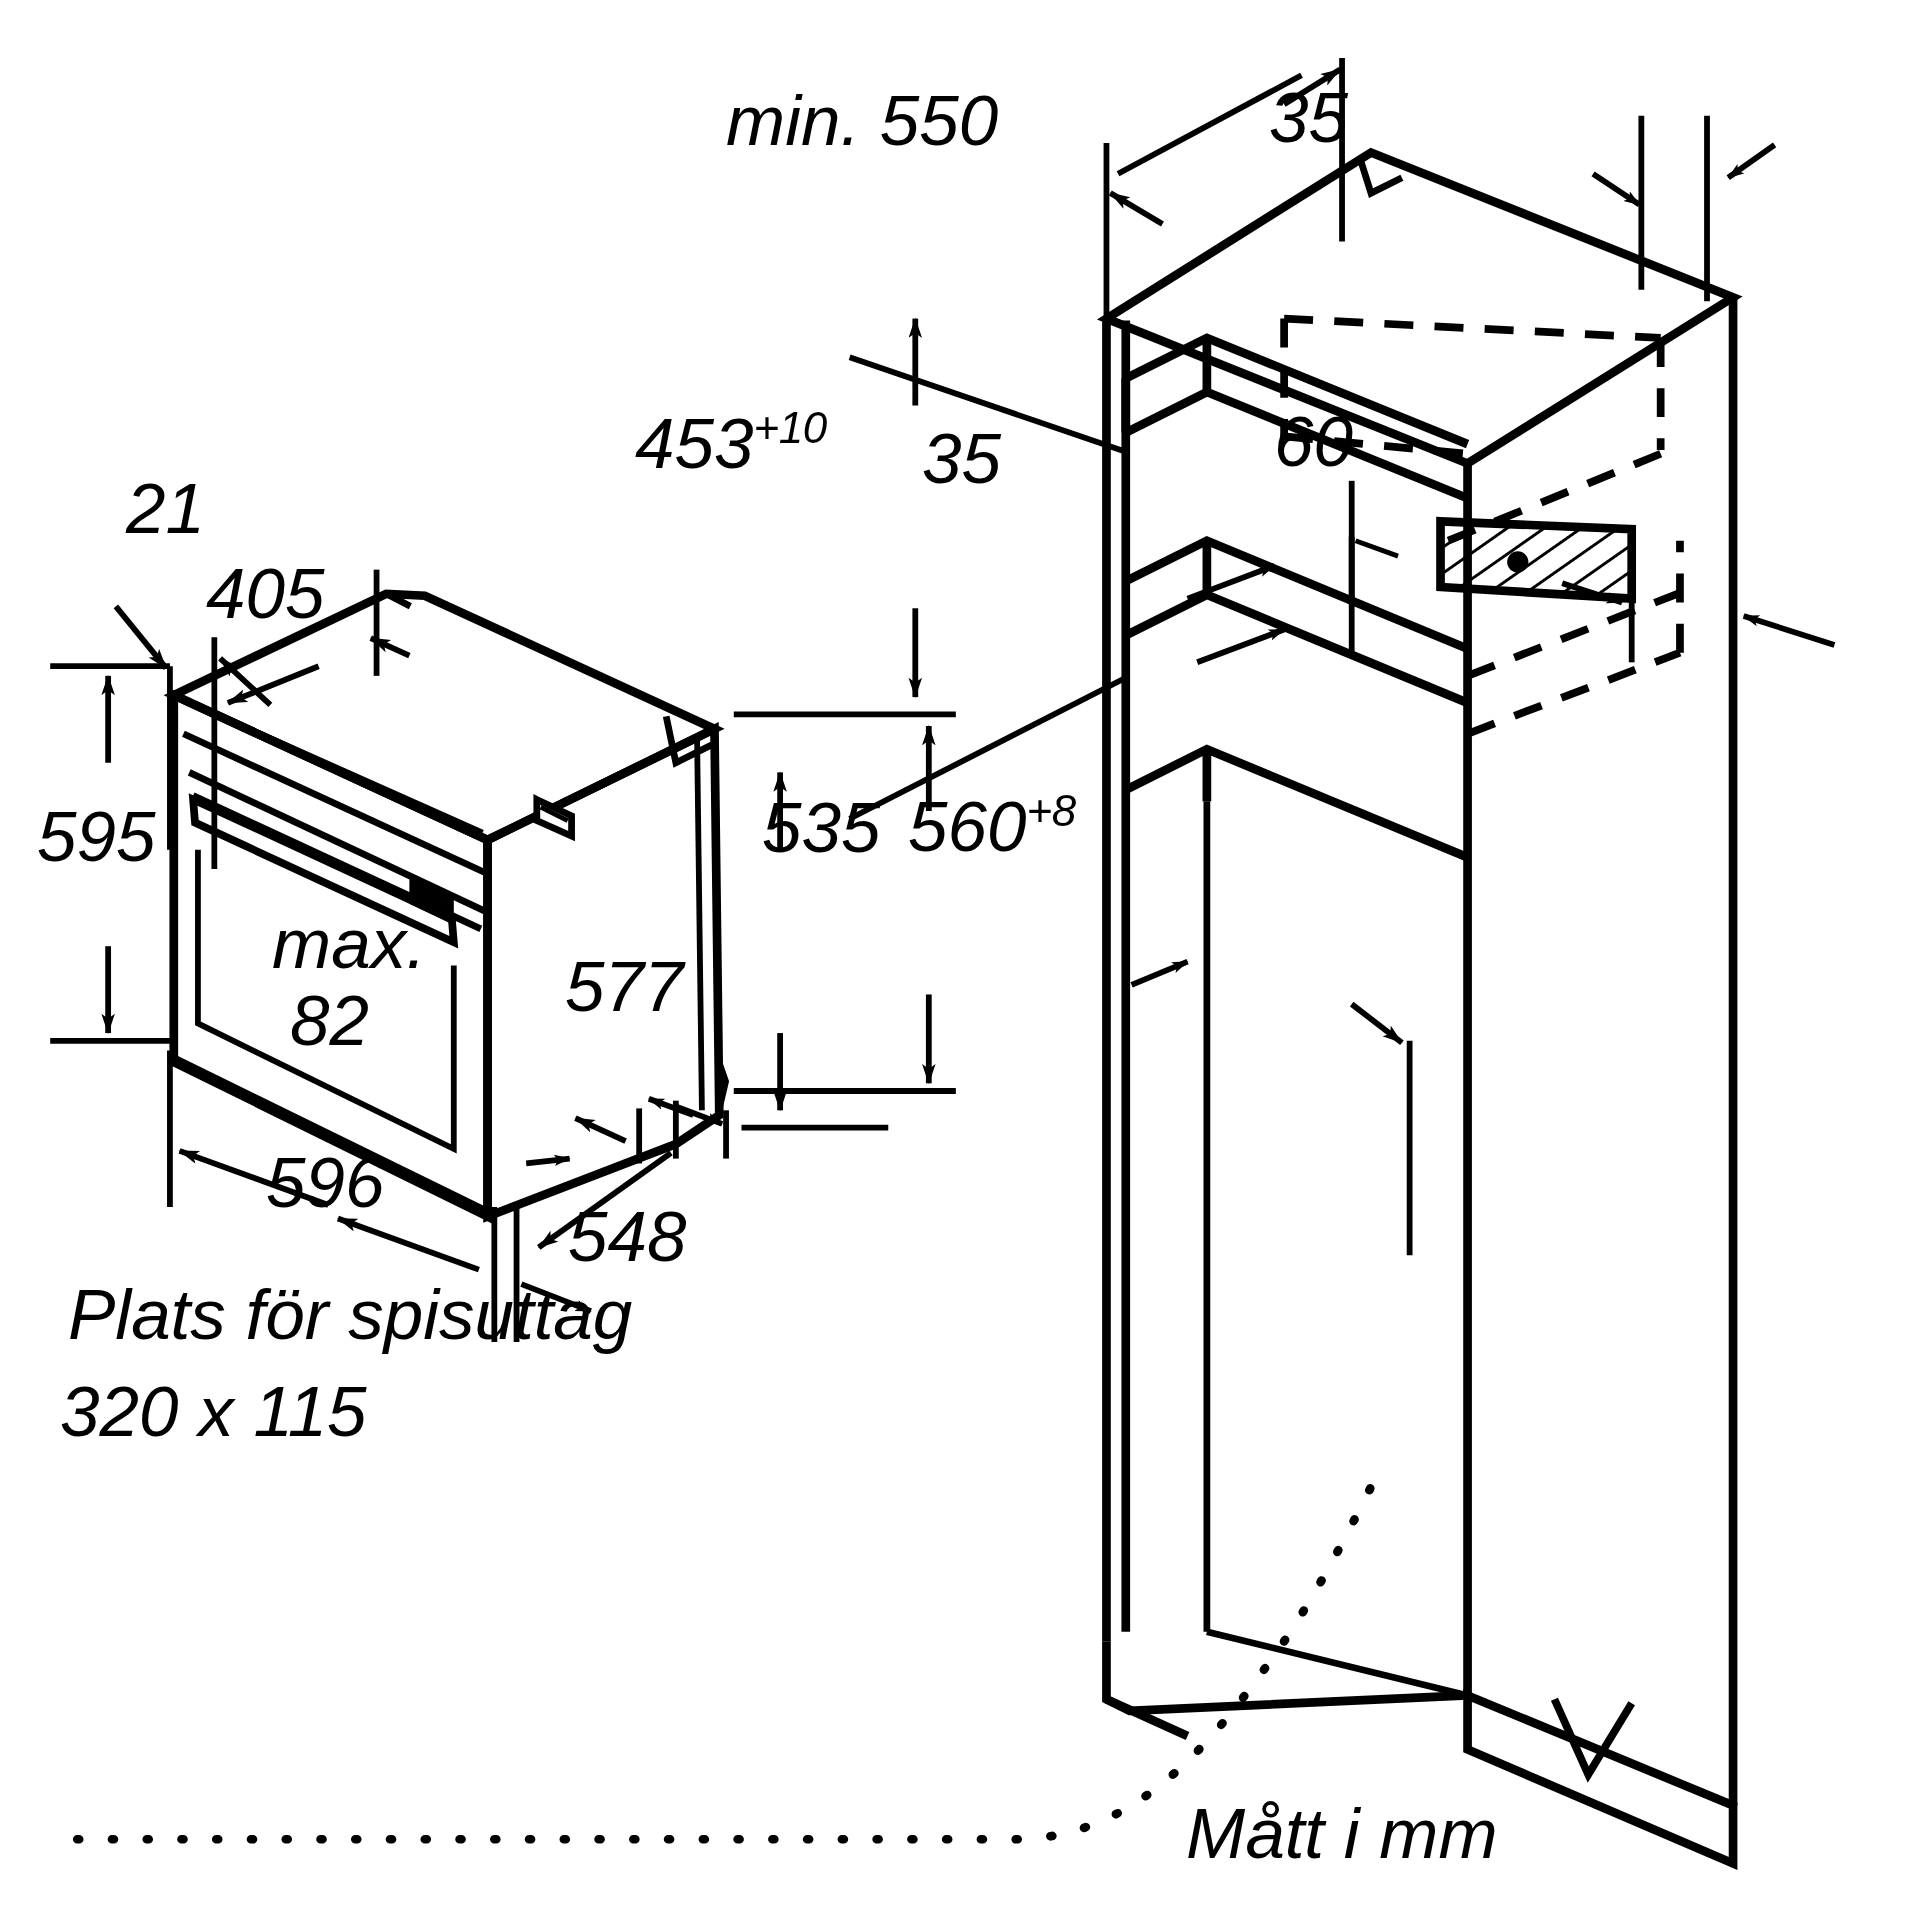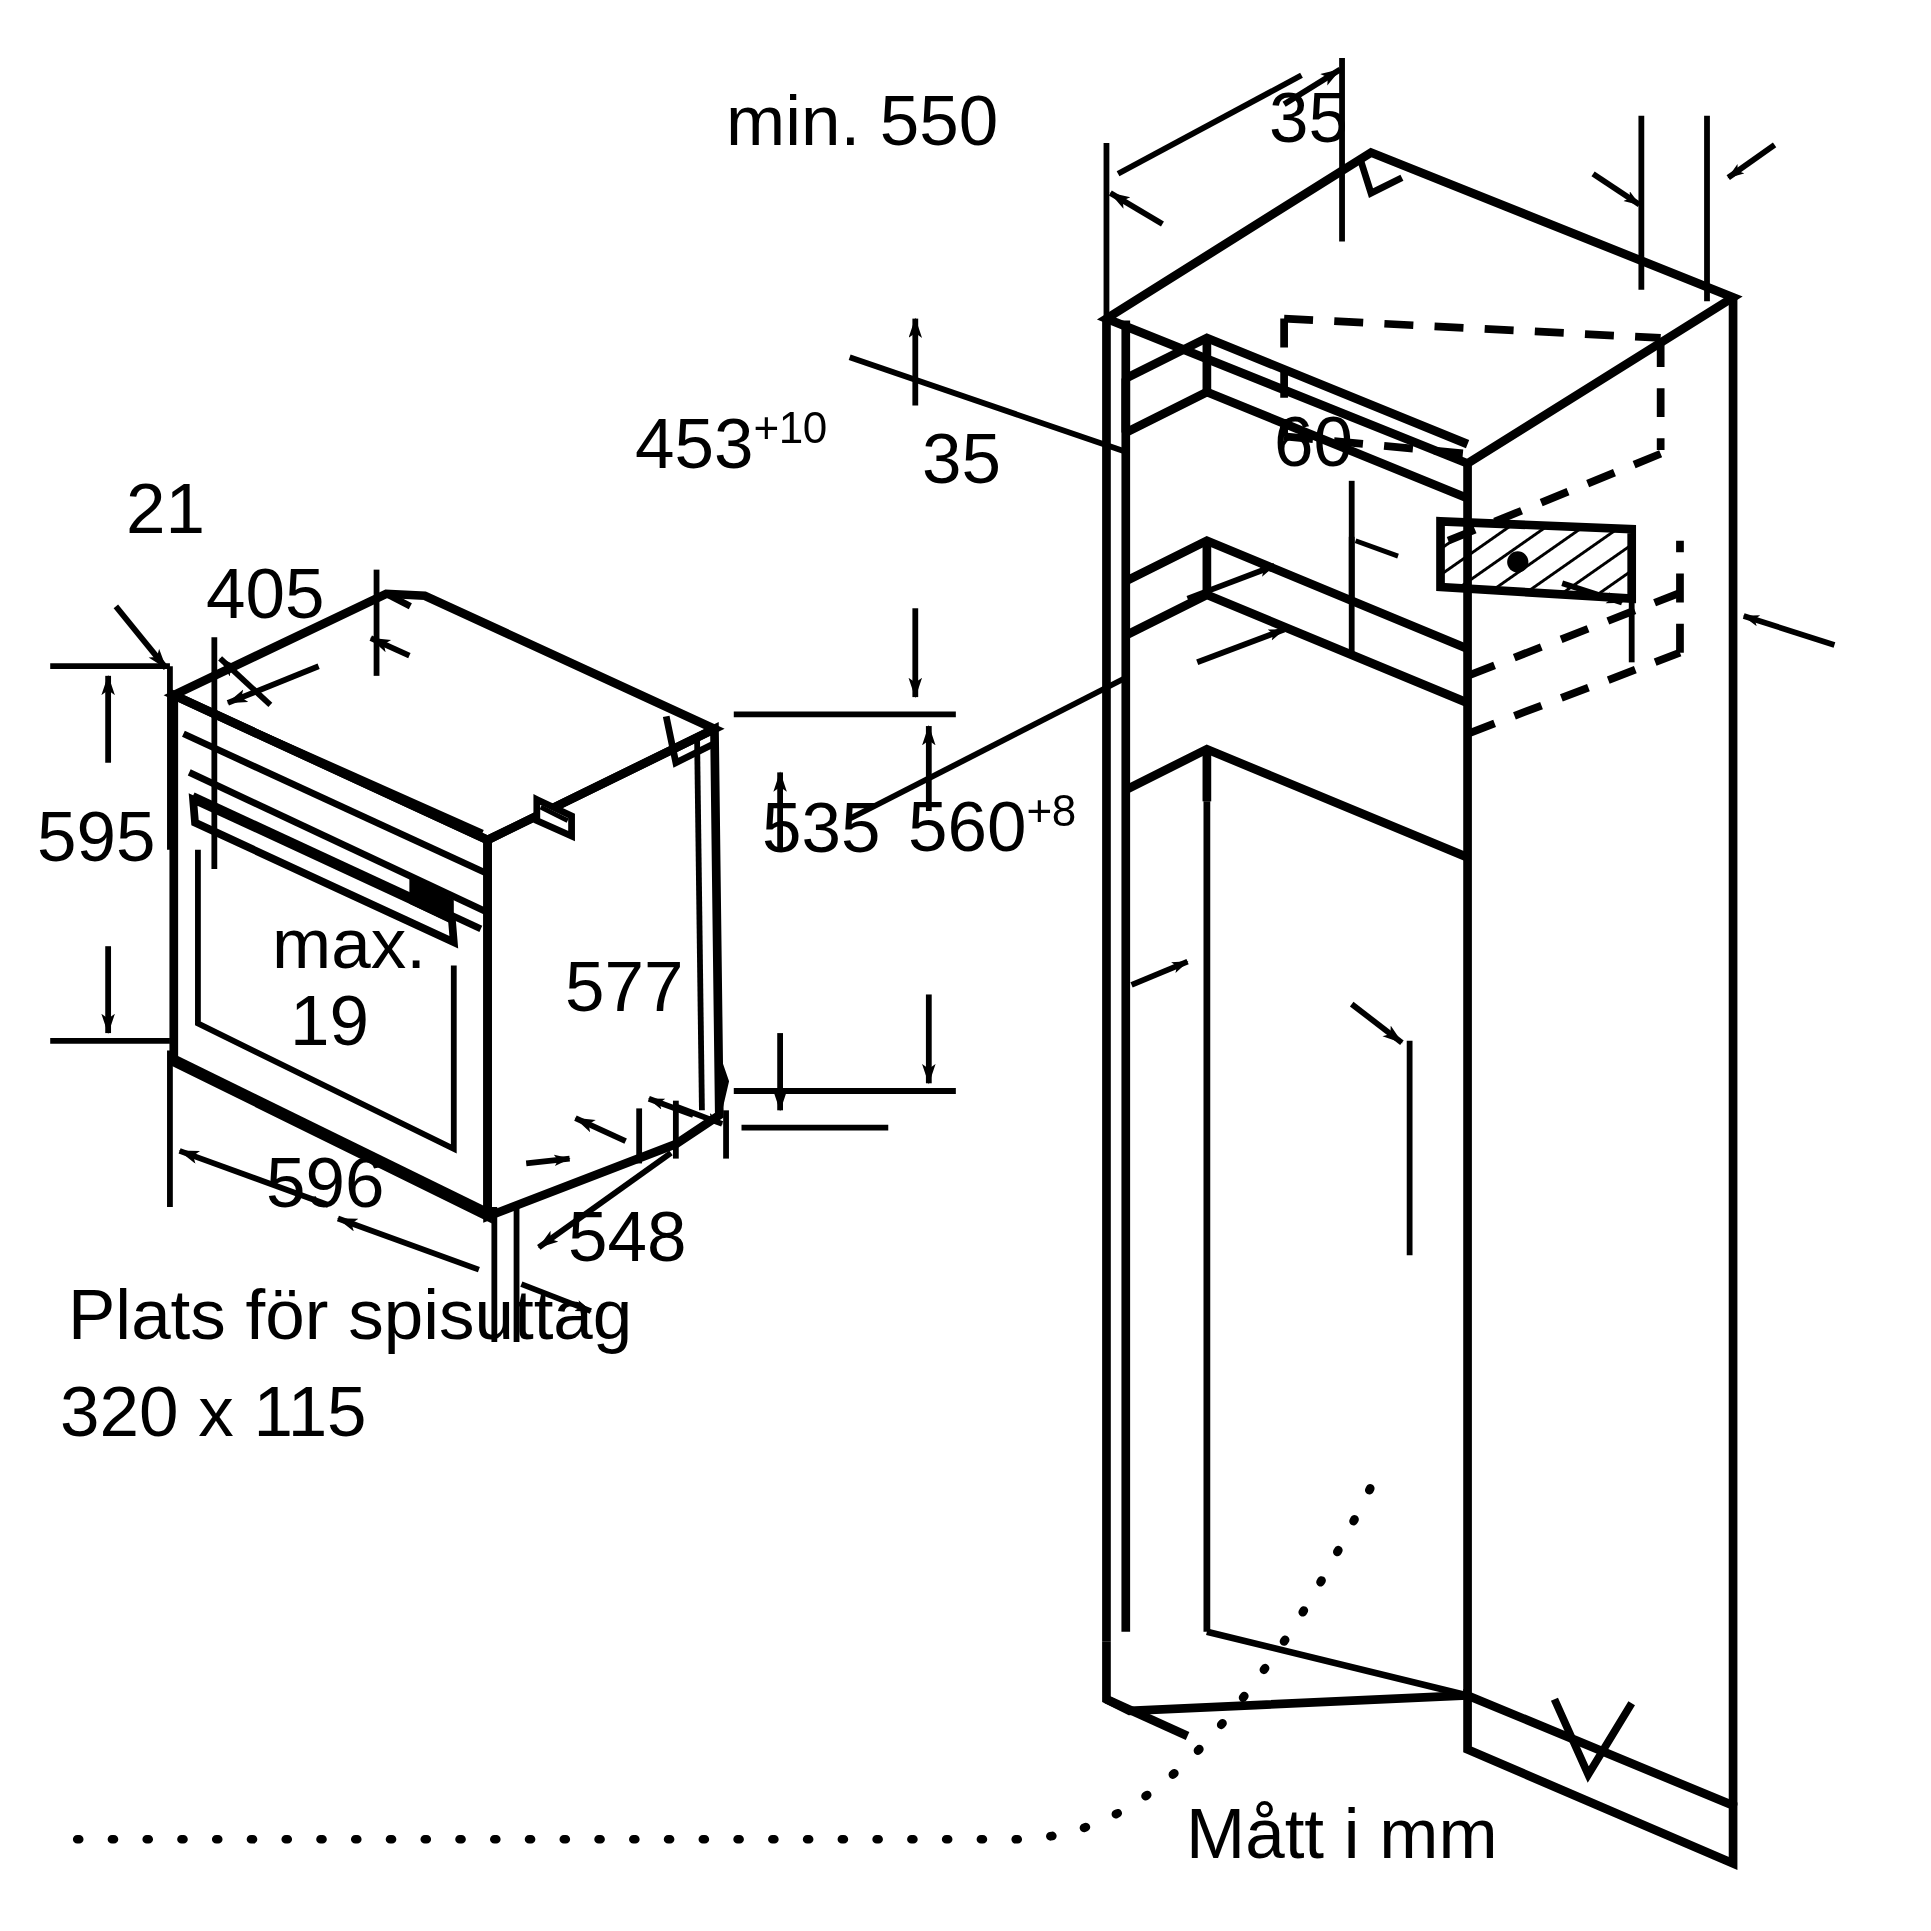--- a/index.html
+++ b/index.html
@@ -12,20 +12,21 @@
     overflow:hidden;
   }
   #stage svg{position:absolute;left:0;top:0;width:1931px;height:1931px;}
   .dimtxt{
     position:absolute;
     font-family:"Liberation Sans", sans-serif;
     color:#000;
     white-space:nowrap;
     line-height:1;
     font-weight:400;
+    font-style:italic;
   }
   .sup{font-size:0.62em;vertical-align:super;letter-spacing:-0.5px;}
   .t-big{font-size:71px;}
   .t-note{font-size:71px;}
 </style>
 </head>
 <body>
 
 <div id="stage">
 
@@ -265,21 +266,21 @@
   <div class="dimtxt t-big" style="left:908px;top:789px;"><span>560</span><span class="sup">+8</span></div>
 
   <div class="dimtxt t-big" style="left:126px;top:473px;">21</div>
 
   <div class="dimtxt t-big" style="left:206px;top:558px;">405</div>
 
   <div class="dimtxt t-big" style="left:37px;top:801px;">595</div>
 
   <div class="dimtxt t-big" style="left:272px;top:908px;">max.</div>
 
-  <div class="dimtxt t-big" style="left:290px;top:985px;">19</div>
+  <div class="dimtxt t-big" style="left:290px;top:985px;">82</div>
 
   <div class="dimtxt t-big" style="left:565px;top:951px;">577</div>
 
   <div class="dimtxt t-big" style="left:762px;top:792px;">535</div>
 
   <div class="dimtxt t-big" style="left:266px;top:1147px;text-align:center;">596</div>
 
   <div class="dimtxt t-big" style="left:568px;top:1201px;">548</div>
 
   <div class="dimtxt t-note" style="left:68px;top:1279px;">Plats för spisuttag</div>

